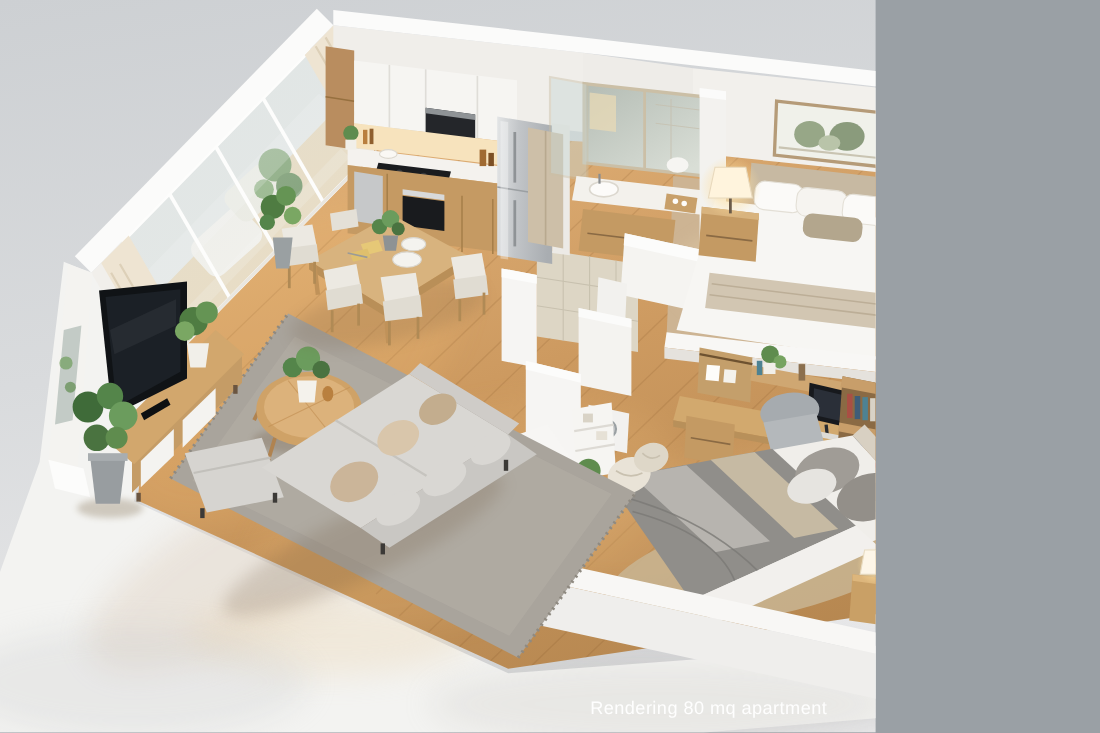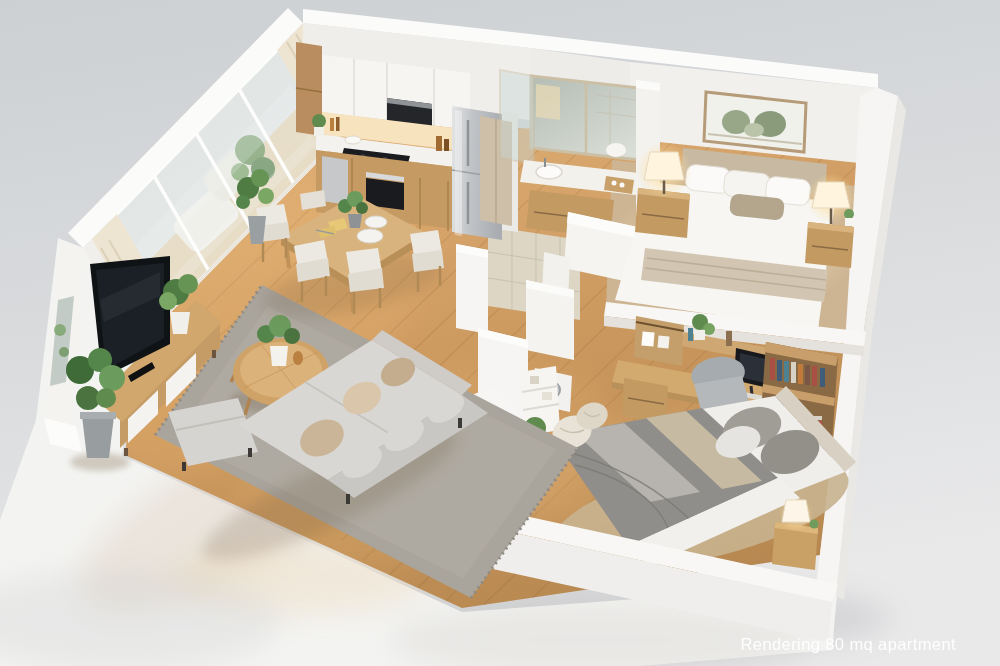--- a/index.html
+++ b/index.html
@@ -1,16 +1,16 @@
 <!DOCTYPE html>
 <html><head>
 <meta charset="utf-8">
 <style>
   html,body{margin:0;padding:0;background:#9aa0a5;}
-  #stage{position:relative;width:1000px;height:666px;overflow:hidden;
+  #stage{position:relative;width:796px;height:666px;overflow:hidden;
          font-family:"Liberation Sans", sans-serif;}
   #stage svg{position:absolute;left:0;top:0;}
   #caption{position:absolute;right:44px;bottom:12px;
            font-size:16.5px;font-weight:400;letter-spacing:.4px;
            color:rgba(255,255,255,.95);}
 </style>
 </head>
 <body>
 
 <div id="stage">

